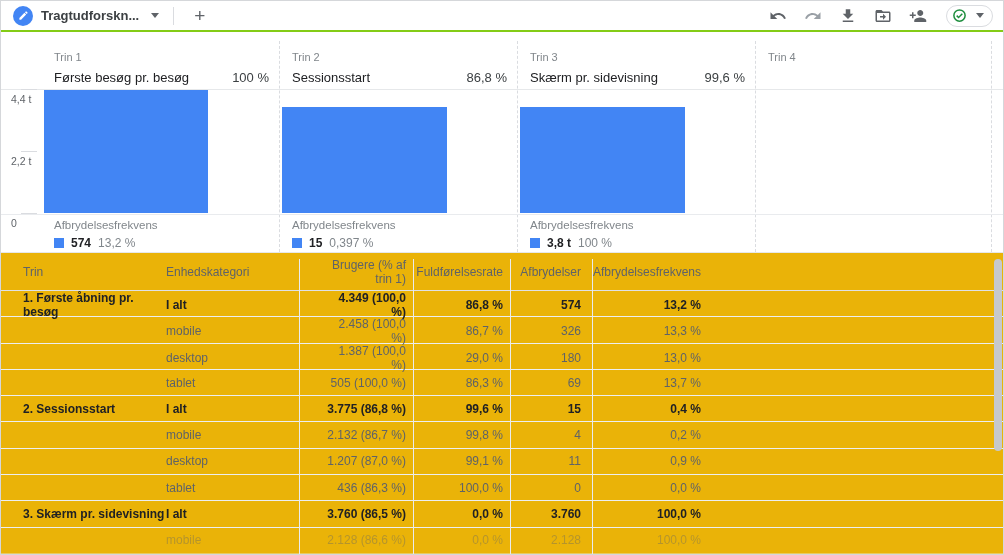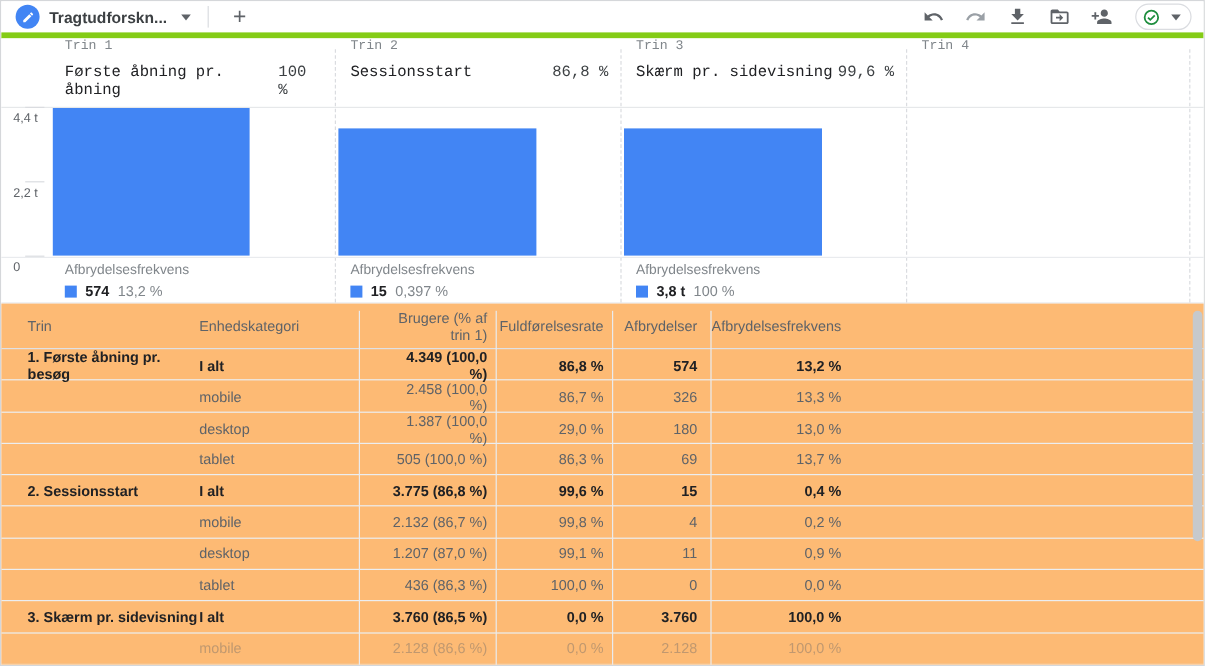--- a/index.html
+++ b/index.html
@@ -1,59 +1,59 @@
 <!DOCTYPE html>
 <html><head>
 <meta charset="utf-8">
 <style>
   * { margin:0; padding:0; box-sizing:border-box; }
   html,body { width:1004px; height:555px; }
   body { font-family:"Liberation Sans", sans-serif; background:#fff; }
   .app { position:relative; width:1004px; height:555px; background:#fff; border:1px solid #d5d7da; overflow:hidden; }
 
   
-  .topbar { position:absolute; top:0; left:0; width:100%; height:31px; display:flex; align-items:center; padding-left:12px; border-bottom:5px solid #84cc16; background:#fff; }
+  .topbar { position:absolute; top:0; left:0; width:100%; height:31px; display:flex; align-items:center; padding-left:12px; border-bottom:2px solid #84cc16; background:#fff; }
   .tab { display:flex; align-items:center; gap:8px; cursor:pointer; }
   .tab-badge { width:20px; height:20px; border-radius:50%; background:#4285f4; display:flex; align-items:center; justify-content:center; }
   .tab-badge svg { width:11px; height:11px; fill:#fff; }
   .tab-title { font-size:13px; font-weight:700; color:#3c4043; }
   .caret { width:0; height:0; border-left:4px solid transparent; border-right:4px solid transparent; border-top:5px solid #5f6368; margin-left:4px; }
   .vdiv { width:1px; height:18px; background:#dadce0; margin:0 12px 0 14px; }
   .plus-btn { font-size:19px; color:#5f6368; background:none; border:none; cursor:pointer; line-height:1; padding:2px 8px; font-family:inherit; }
   .tb-spacer { flex:1; }
   .tb-icons { display:flex; align-items:center; gap:17px; margin-right:10px; }
   .tb-icons svg { width:18px; height:18px; display:block; }
   .ic { fill:#5f6368; cursor:pointer; }
   .ic.dim { fill:#9aa0a6; }
   .status-pill { display:flex; align-items:center; gap:5px; border:1px solid #dadce0; border-radius:12px; height:22px; padding:0 8px 0 5px; margin-left:2px; cursor:pointer; background:#fff; }
   .status-pill svg { width:15px; height:15px; }
 
   
   .funnel { position:absolute; top:31px; left:0; width:1004px; height:221px; background:#fff; border-bottom:1px solid #e6e8ea; }
   .dash { position:absolute; top:9px; height:211px; width:0; border-left:1px dashed #dadce0; }
   .f-headline { position:absolute; top:57px; left:0; right:0; height:1px; background:#e6e8ea; }
   .f-dropline { position:absolute; top:182px; left:0; right:0; height:1px; background:#e9ebee; }
-  .f-head { position:absolute; top:1px; height:44px; padding-left:13px; padding-right:10px; cursor:pointer;font-family:Liberation Mono, monospace; }
+  .f-head { position:absolute; top:19px; height:44px; padding-left:13px; padding-right:10px; cursor:pointer; }
   .f-step { font-size:11px; color:#80868b; margin-bottom:7px; }
   .f-name-row { display:flex; justify-content:space-between; align-items:baseline; }
   .f-name { font-size:13px; font-weight:500; color:#202124; }
   .f-pct { font-size:13px; color:#3c4043; }
   .f-chart { position:absolute; top:57px; left:0; width:100%; height:124px; }
   .bar { position:absolute; bottom:0; cursor:pointer; }
   .ytick { position:absolute; left:20px; width:16px; height:1px; background:#dadce0; }
   .ylab { position:absolute; left:10px; font-size:10.5px; color:#5f6368; }
   .f-drop { position:absolute; top:187px; padding-left:13px; }
   .f-drop-label { font-size:11.5px; color:#80868b; }
   .f-drop-row { display:flex; align-items:center; gap:7px; margin-top:5px; font-size:12px; }
   .legend-sq { width:10px; height:10px; background:#4285f4; }
   .f-drop-val { font-weight:700; color:#202124; }
   .f-drop-pct { color:#80868b; }
 
   
-  .table-section { position:absolute; top:252px; left:0; width:1004px; height:303px; background:#fdba74; overflow:hidden; }
+  .table-section { position:absolute; top:252px; left:0; width:1004px; height:303px; background:#eab308; overflow:hidden; }
   .t-head, .t-row { display:grid; grid-template-columns:165px 133px 114px 97px 82px 109px 1fr; align-items:center; }
   .t-head { height:38px; border-bottom:1px solid #dfe1e5; color:#5f6368; font-size:12px; }
   .t-row { height:26.3px; border-bottom:1px solid #eceef0; font-size:12px; color:#5f6368; cursor:pointer; }
   .t-row.bold { font-weight:700; color:#202124; }
   .c1 { padding-left:22px; }
   .c3, .c4, .c5, .c6 { text-align:right; }
   .c3 { padding-right:7px;padding-left:25px; } .c4 { padding-right:7px; } .c5 { padding-right:11px; }
   .t-row.faded { opacity:.38; }
   .t-vline { position:absolute; top:6px; bottom:0; width:1px; background:#e9ebee; }
   .scroll-thumb { position:absolute; right:3px; top:6px; width:8px; height:192px; background:#c6c9cc; border-radius:4px; cursor:pointer; }
@@ -106,21 +106,21 @@
     <div class="dash" style="left:278px"></div>
     <div class="dash" style="left:516px"></div>
     <div class="dash" style="left:754px"></div>
     <div class="dash" style="left:990px"></div>
     <div class="f-headline"></div>
     <div class="f-dropline"></div>
 
     <div class="f-head" style="left:40px;width:238px">
       <div class="f-step">Trin 1</div>
       <div class="f-name-row">
-        <span class="f-name">Første åbning pr. åbning</span>
+        <span class="f-name">Første besøg pr. besøg</span>
         <span class="f-pct">100 %</span>
       </div>
     </div>
     <div class="f-head" style="left:278px;width:238px">
       <div class="f-step">Trin 2</div>
       <div class="f-name-row">
         <span class="f-name">Sessionsstart</span>
         <span class="f-pct">86,8 %</span>
       </div>
     </div>

